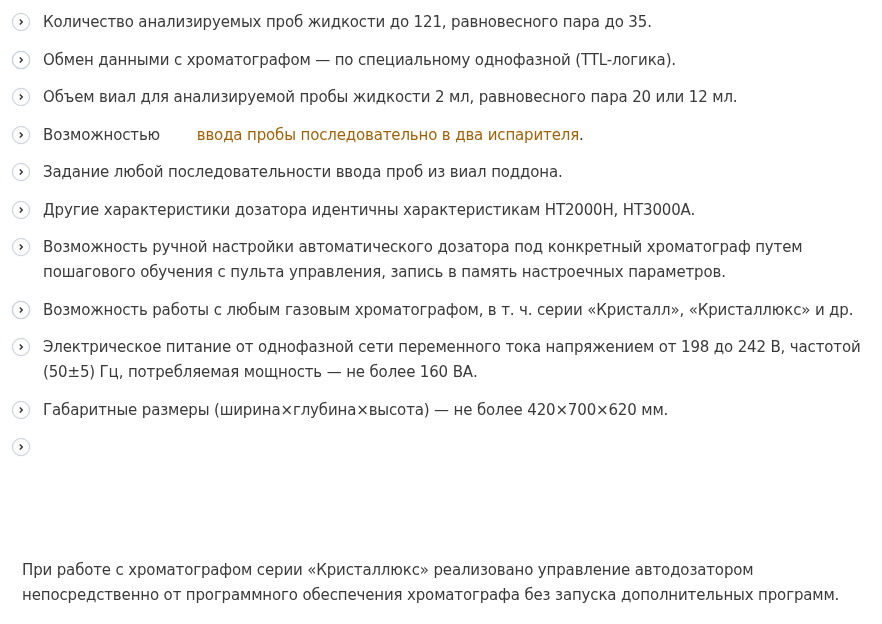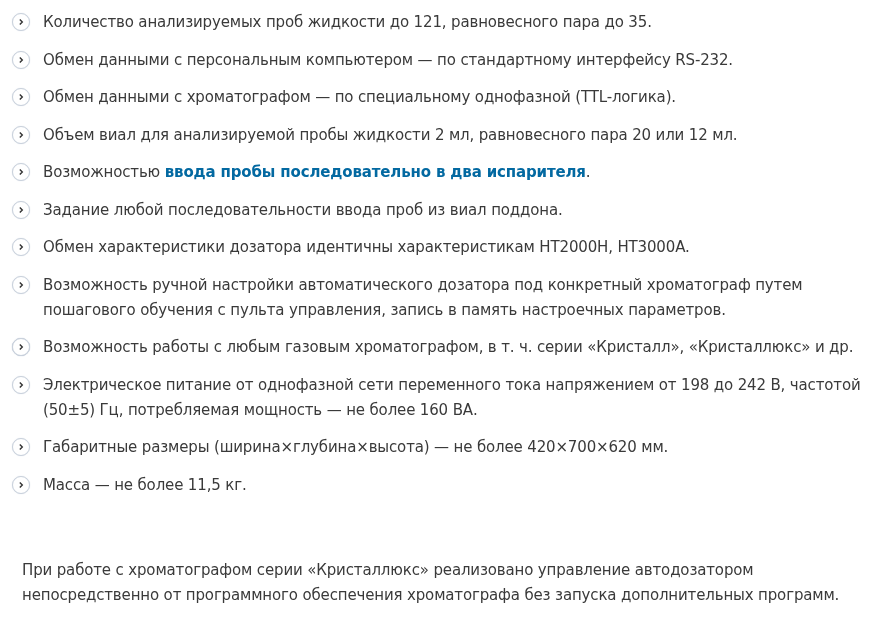--- a/index.html
+++ b/index.html
@@ -41,21 +41,21 @@
     border-radius: 50%;
     border: 1px solid #c9d1dc;
     box-sizing: border-box;
     background: #ffffff;
     box-shadow: 0 0 1px rgba(120,140,170,0.35);
     display: flex;
     align-items: center;
     justify-content: center;
   }
   .bullet svg { display: block; }
-  .bold { font-weight: bold; color: #0369a1; }
+  .bold { font-weight: normal; color: #a16207; margin-left: 32px; }
   .note {
     position: absolute;
     left: 14px;
     top: 550px;
     width: 840px;
     line-height: 25px;
     margin: 8px;
     letter-spacing: -0.15px;
   }
 </style>
@@ -70,21 +70,20 @@
         </svg>
       </span>
     <span>Количество анализируемых проб жидкости до 121, равновесного пара до 35.</span>
   </li>
   <li class="item">
     <span class="bullet">
         <svg width="8" height="8" viewBox="0 0 8 8">
           <path d="M2.8 1.5 L5.3 4 L2.8 6.5" fill="none" stroke="#333" stroke-width="1.4"></path>
         </svg>
       </span>
-    <span>Обмен данными с персональным компьютером — по стандартному интерфейсу RS-232.</span>
   </li>
   <li class="item">
     <span class="bullet">
         <svg width="8" height="8" viewBox="0 0 8 8">
           <path d="M2.8 1.5 L5.3 4 L2.8 6.5" fill="none" stroke="#333" stroke-width="1.4"></path>
         </svg>
       </span>
     <span>Обмен данными с хроматографом — по специальному однофазной (TTL-логика).</span>
   </li>
   <li class="item">
@@ -110,21 +109,21 @@
         </svg>
       </span>
     <span>Задание любой последовательности ввода проб из виал поддона.</span>
   </li>
   <li class="item">
     <span class="bullet">
         <svg width="8" height="8" viewBox="0 0 8 8">
           <path d="M2.8 1.5 L5.3 4 L2.8 6.5" fill="none" stroke="#333" stroke-width="1.4"></path>
         </svg>
       </span>
-    <span>Обмен характеристики дозатора идентичны характеристикам HT2000H, HT3000A.</span>
+    <span>Другие характеристики дозатора идентичны характеристикам HT2000H, HT3000A.</span>
   </li>
   <li class="item">
     <span class="bullet">
         <svg width="8" height="8" viewBox="0 0 8 8">
           <path d="M2.8 1.5 L5.3 4 L2.8 6.5" fill="none" stroke="#333" stroke-width="1.4"></path>
         </svg>
       </span>
     <span>Возможность ручной настройки автоматического дозатора под конкретный хроматограф путем пошагового обучения с пульта управления, запись в память настроечных параметров.</span>
   </li>
   <li class="item">
@@ -157,17 +156,16 @@
         </svg>
       </span>
     <span>Габаритные размеры (ширина×глубина×высота) — не более 420×700×620 мм.</span>
   </li>
   <li class="item">
     <span class="bullet">
         <svg width="8" height="8" viewBox="0 0 8 8">
           <path d="M2.8 1.5 L5.3 4 L2.8 6.5" fill="none" stroke="#333" stroke-width="1.4"></path>
         </svg>
       </span>
-    <span>Масса — не более 11,5 кг.</span>
   </li>
 </ul>
 
 <p class="note">При работе с хроматографом серии «Кристаллюкс» реализовано управление автодозатором непосредственно от программного обеспечения хроматографа без запуска дополнительных программ.</p>
 
 </body></html>

